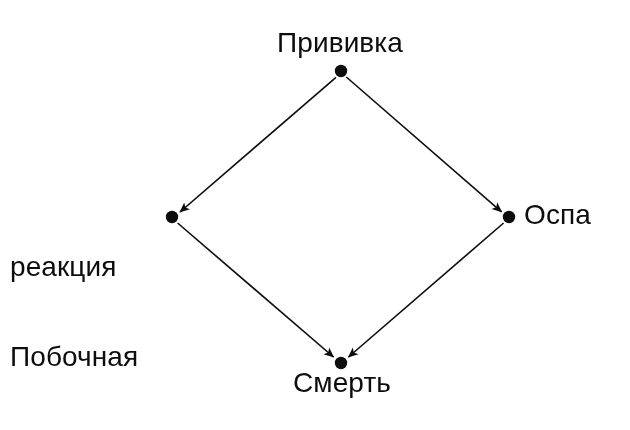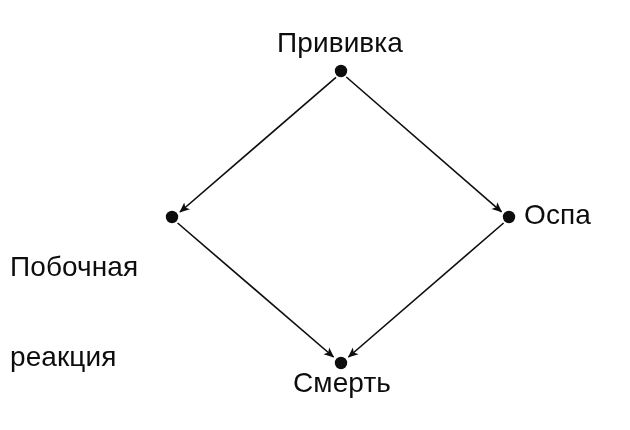--- a/index.html
+++ b/index.html
@@ -88,21 +88,21 @@
       <circle cx="341" cy="71" r="6.2" fill="#0d0d0d"></circle>
       <circle cx="172" cy="217" r="6.2" fill="#0d0d0d"></circle>
       <circle cx="509" cy="217" r="6.2" fill="#0d0d0d"></circle>
       <circle cx="341" cy="363" r="6.2" fill="#0d0d0d"></circle>
     </g>
   </svg>
 
   <div class="node-label" id="label-vaccination">Прививка</div>
 
   <div class="node-label" id="label-side-reaction">
+    <div>реакция</div>
     <div>Побочная</div>
-    <div>реакция</div>
   </div>
 
   <div class="node-label" id="label-smallpox">Оспа</div>
 
   <div class="node-label" id="label-death">Смерть</div>
 
 </div>
 
 </body></html>

